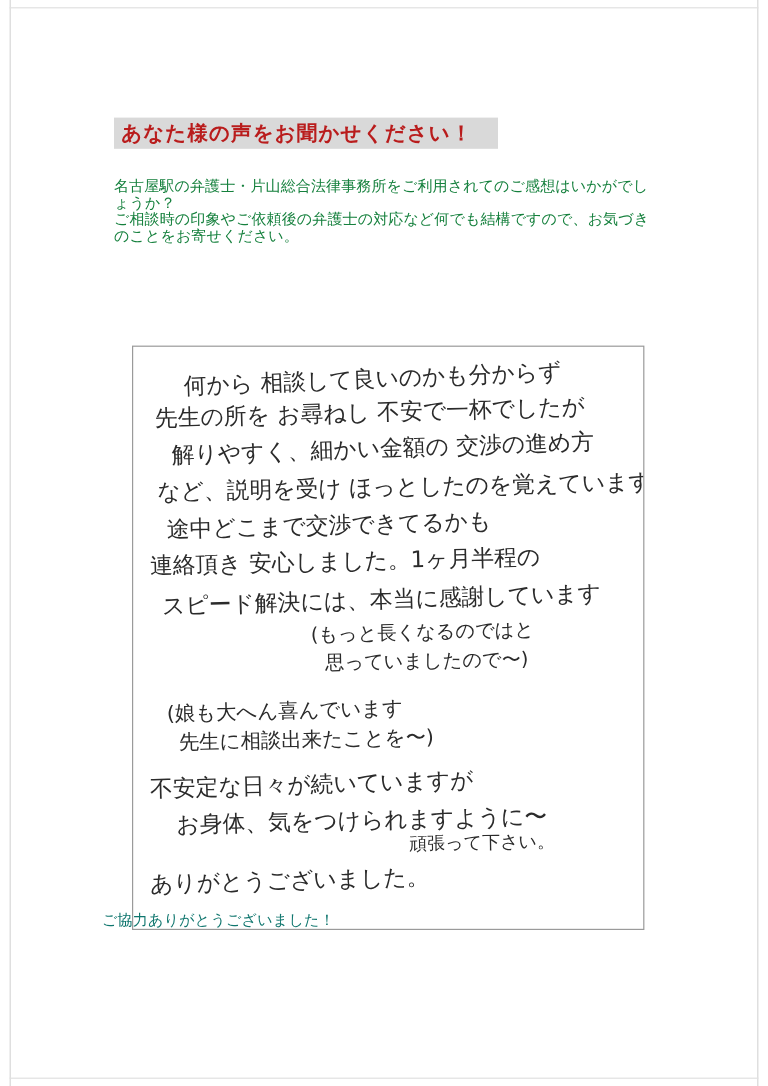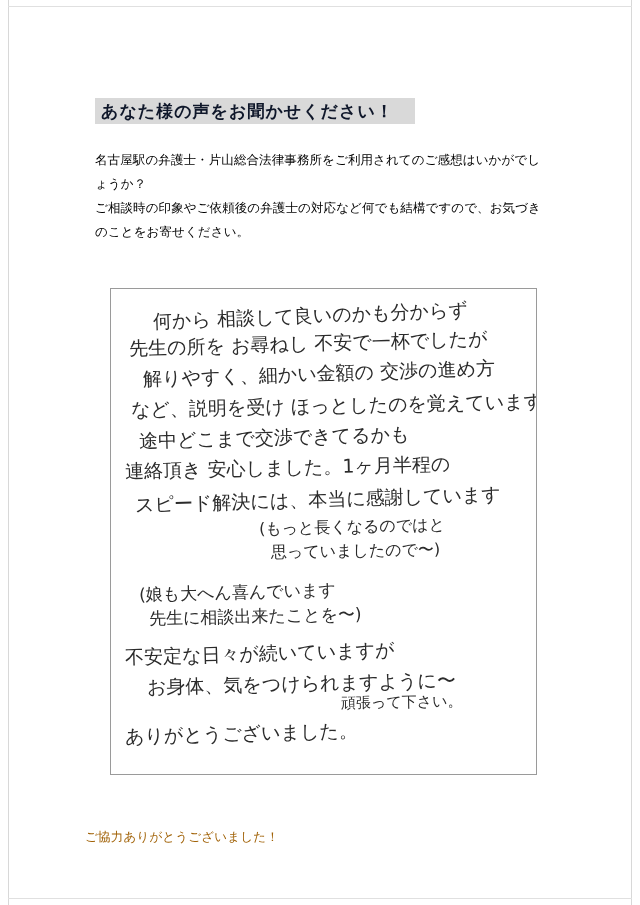--- a/index.html
+++ b/index.html
@@ -52,32 +52,32 @@
     height: 26px;
     background: #d9d9d9;
   }
   .title-text {
     position: absolute;
     left: 101px;
     top: 100px;
     font-size: 17px;
     font-weight: bold;
     letter-spacing: 1px;
-    color: #0f172a;
+    color: #b91c1c;
     white-space: nowrap;
   }
 
   .intro {
     position: absolute;
     left: 95px;
     top: 148px;
     width: 452px;
     font-size: 12.5px;
-    line-height: 24px;
-    color: #000000;
+    line-height: 14px;
+    color: #15803d;
     letter-spacing: 0.1px;
   }
   .intro p {
     margin: 0;
   }
 
   .hand-box {
     position: absolute;
     left: 110px;
     top: 288px;
@@ -98,23 +98,23 @@
     position: absolute;
     font-family: "DejaVu Sans", sans-serif;
     color: #2b2b2b;
     white-space: nowrap;
     font-weight: 500;
   }
 
   .footer-note {
     position: absolute;
     left: 85px;
-    top: 829px;
+    top: 759px;
     font-size: 12.5px;
-    color: #a16207;
+    color: #0f766e;
     letter-spacing: 0.2px;
   }
 </style>
 </head>
 <body>
 
 <div class="page">
 
   <div class="scan-edge-left"></div>
   <div class="scan-edge-right"></div>

